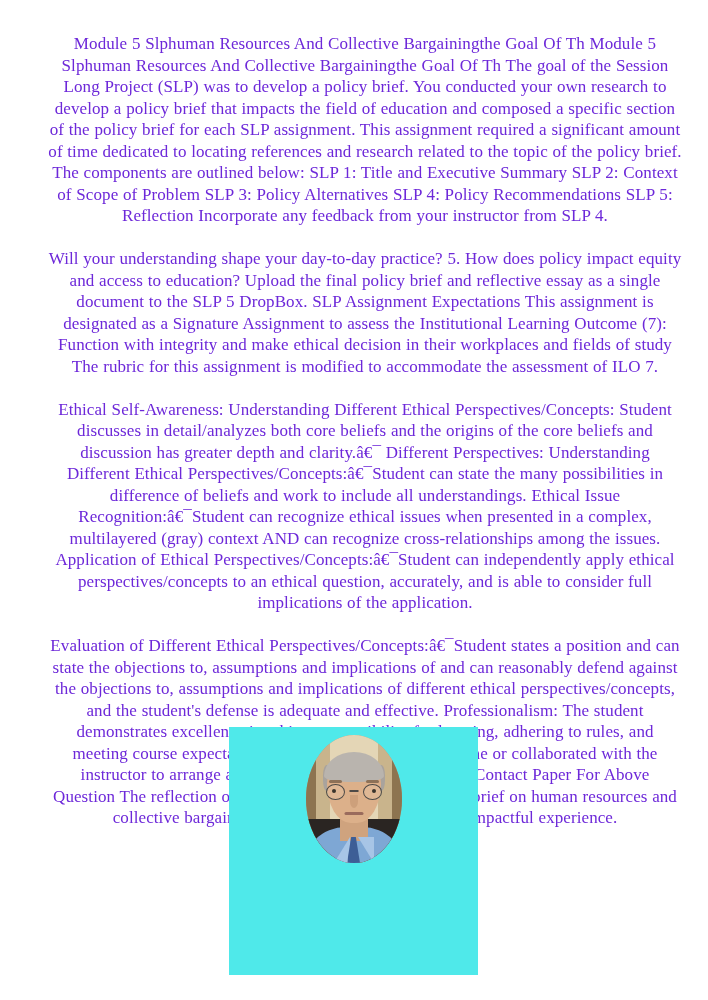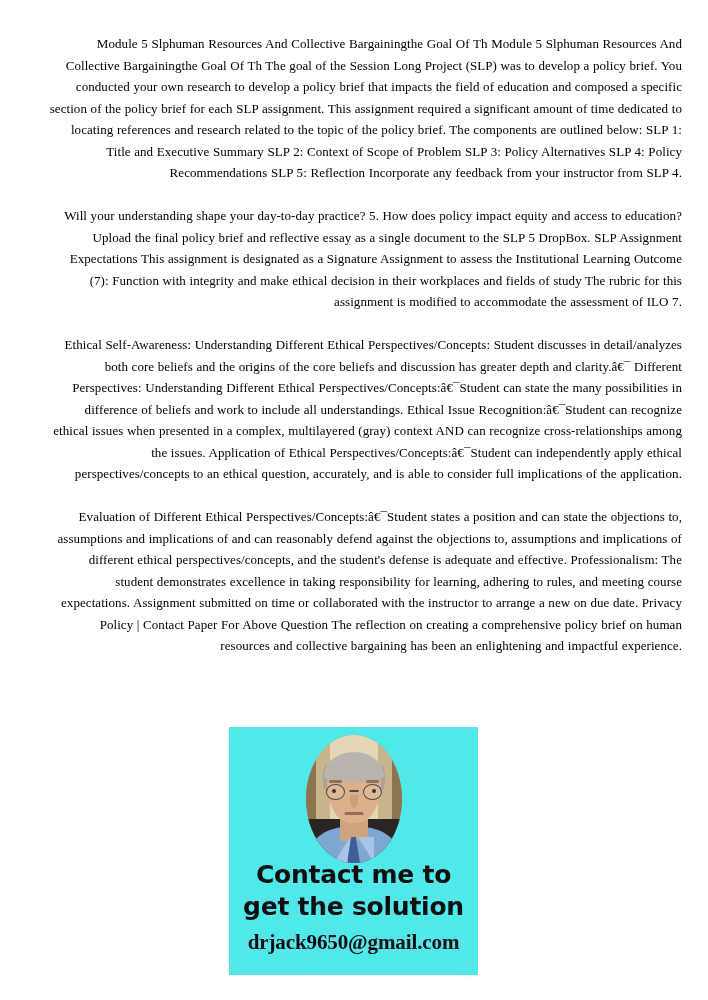--- a/index.html
+++ b/index.html
@@ -28,24 +28,24 @@
   #doc-body {
     position: absolute;
     left: 48px;
     top: 33px;
     width: 634px;
   }
 
   .para {
     margin: 0 0 21.5px 0;
     font-family: "Liberation Serif", "DejaVu Serif", serif;
-    font-size: 13px;
+    font-size: 17px;
     line-height: 21.5px;
-    color: #000000;
-    text-align: right;
+    color: #6d28d9;
+    text-align: center;
     letter-spacing: 0.005em;
     word-spacing: 0.02em;
   }
 
   
   #contact-overlay {
     position: absolute;
     left: 229px;
     top: 727px;
     width: 249px;
@@ -255,21 +255,16 @@
       <div class="ph-browR"></div>
       <div class="ph-nose"></div>
       <div class="ph-glassL"></div>
       <div class="ph-glassR"></div>
       <div class="ph-bridge"></div>
       <div class="ph-eyeL"></div>
       <div class="ph-eyeR"></div>
       <div class="ph-mouth"></div>
     </div>
 
-    <div id="badge-text">
-      <div class="badge-line">Contact me to</div>
-      <div class="badge-line">get the solution</div>
-      <div id="badge-email">drjack9650@gmail.com</div>
-    </div>
 
   </div>
 
 </div>
 
 </body></html>

